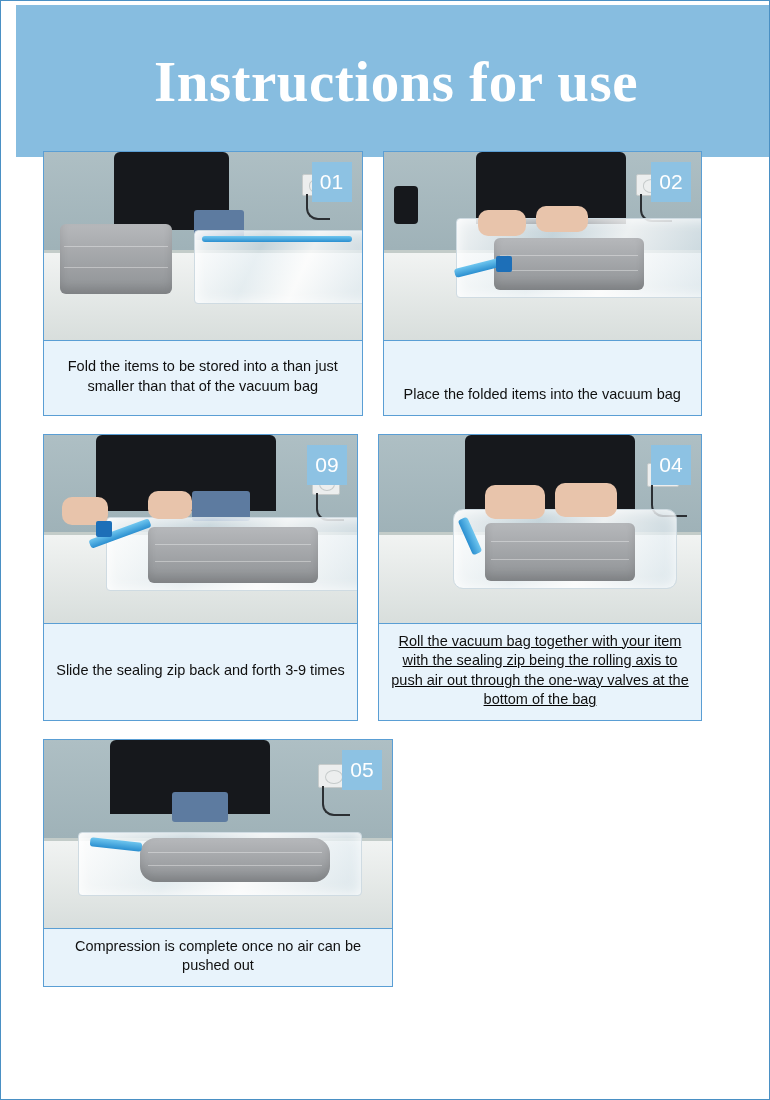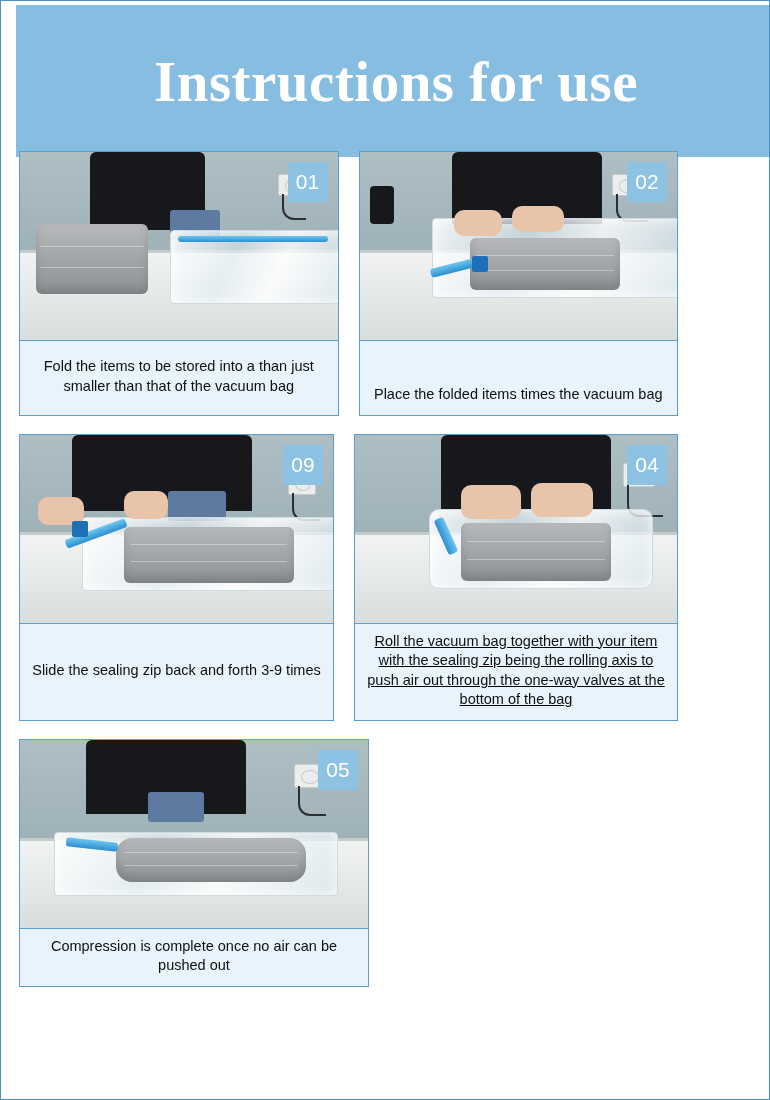--- a/index.html
+++ b/index.html
@@ -42,20 +42,21 @@
     line-height: 1;
     font-family: "Liberation Serif", serif;
   }
 
   
   .steps {
     position: absolute;
     left: 0;
     top: 150px;
     width: 677px;
+    padding-left: 24px;
   }
   .row {
     display: flex;
     margin-bottom: 18px;
     padding-left: 18px;
   }
   .card {
     border: 1px solid #5a9ed4;
     background: #e8f3fb;
     box-sizing: border-box;
@@ -229,21 +230,21 @@
           <div class="cord" style="left:256px; top:42px; width:30px; height:26px;"></div>
           <div class="person" style="left:10px; top:34px; width:24px; height:38px; border-radius:4px;"></div>
           <div class="bag sheen" style="left:72px; top:66px; width:258px; height:78px;"></div>
           <div class="towel lines" style="left:110px; top:86px; width:150px; height:52px;"></div>
           <div class="hand" style="left:94px; top:58px; width:48px; height:26px;"></div>
           <div class="hand" style="left:152px; top:54px; width:52px; height:26px;"></div>
           <div class="zip" style="left:70px; top:110px; width:58px; height:9px; transform:rotate(-14deg);"></div>
           <div class="slider" style="left:112px; top:104px; width:16px; height:16px;"></div>
           <div class="badge">02</div>
         </div>
-        <div class="caption">Place the folded items times the vacuum bag</div>
+        <div class="caption">Place the folded items into the vacuum bag</div>
       </div>
 
     </div>
 
     <div class="row">
 
       <div class="card w1">
         <div class="photo">
           <div class="wall"></div>
           <div class="table"></div>

